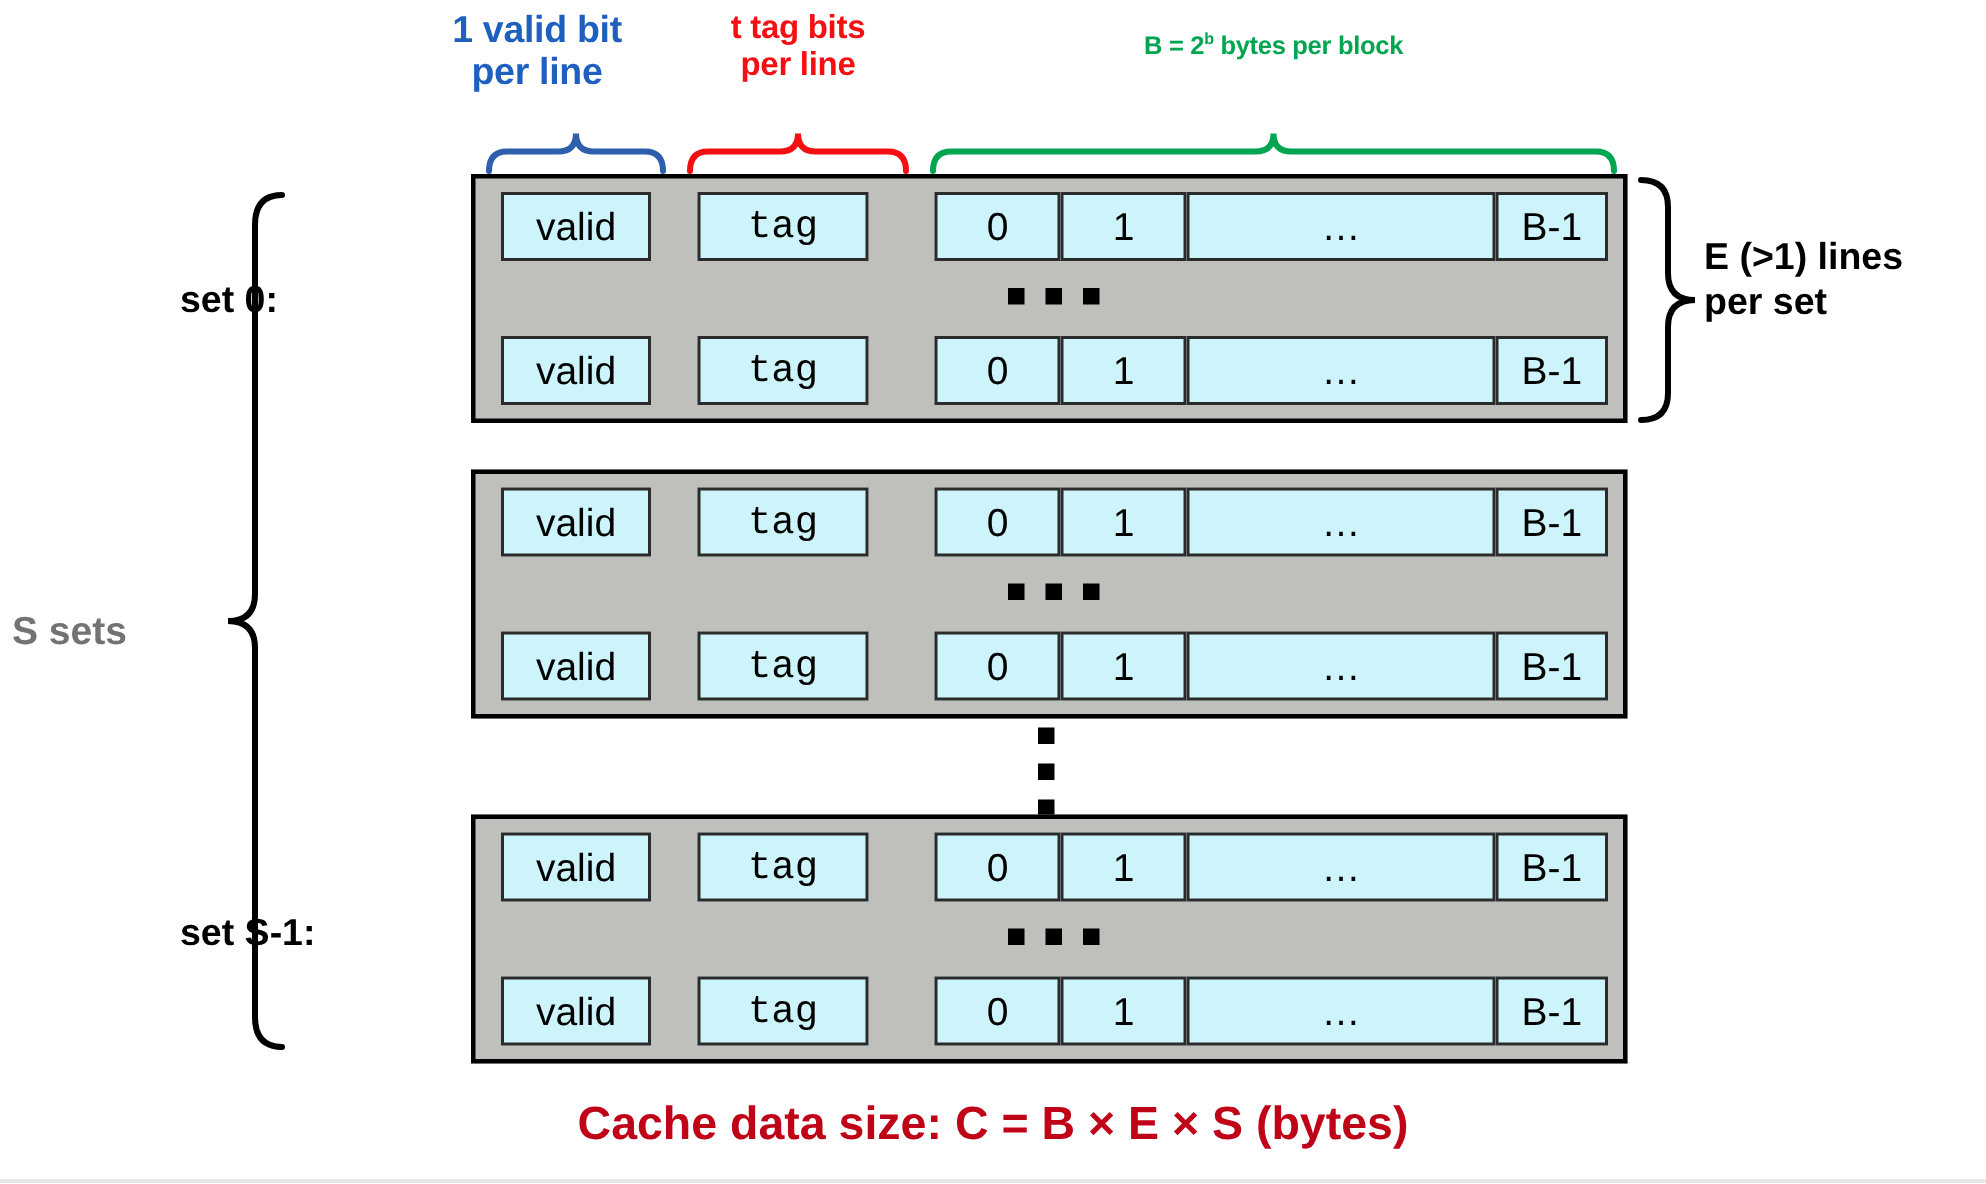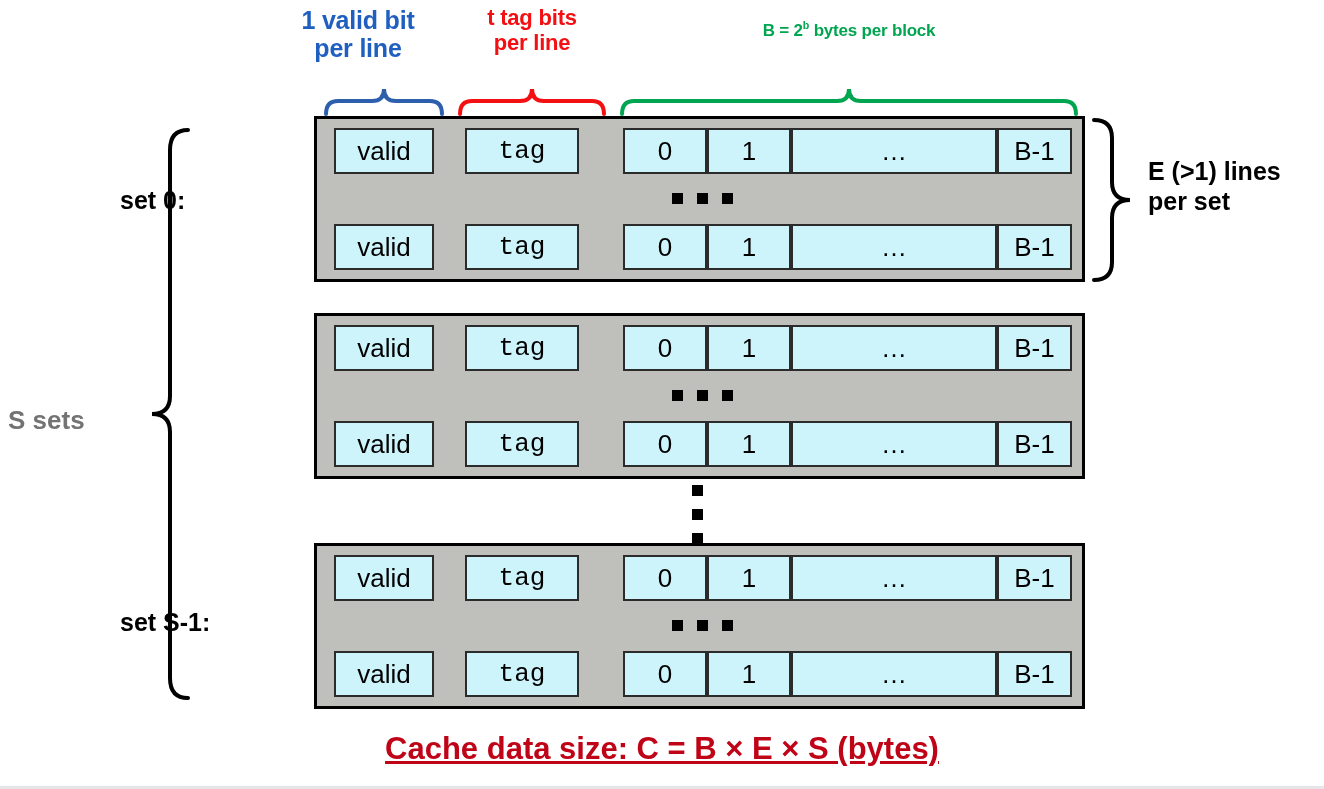--- a/index.html
+++ b/index.html
@@ -172,35 +172,33 @@
   
   #e-lines-label {
     position: absolute;
     left: 1136px;
     top: 157px;
     font-size: 25px;
     font-weight: bold;
     color: #000000;
     line-height: 1.18;
     white-space: nowrap;
-    margin-left: 12px;
   }
 
   
   #cache-size-formula {
     position: absolute;
     left: 0;
     top: 731px;
     width: 1324px;
     text-align: center;
     font-size: 31px;
     font-weight: bold;
     color: #c00418;
     white-space: nowrap;
-    text-decoration: underline;
   }
 </style>
 </head>
 <body>
 
 <div id="stage">
 
   <div class="hdr hdr-valid">
     <div>1 valid bit</div>
     <div>per line</div>

